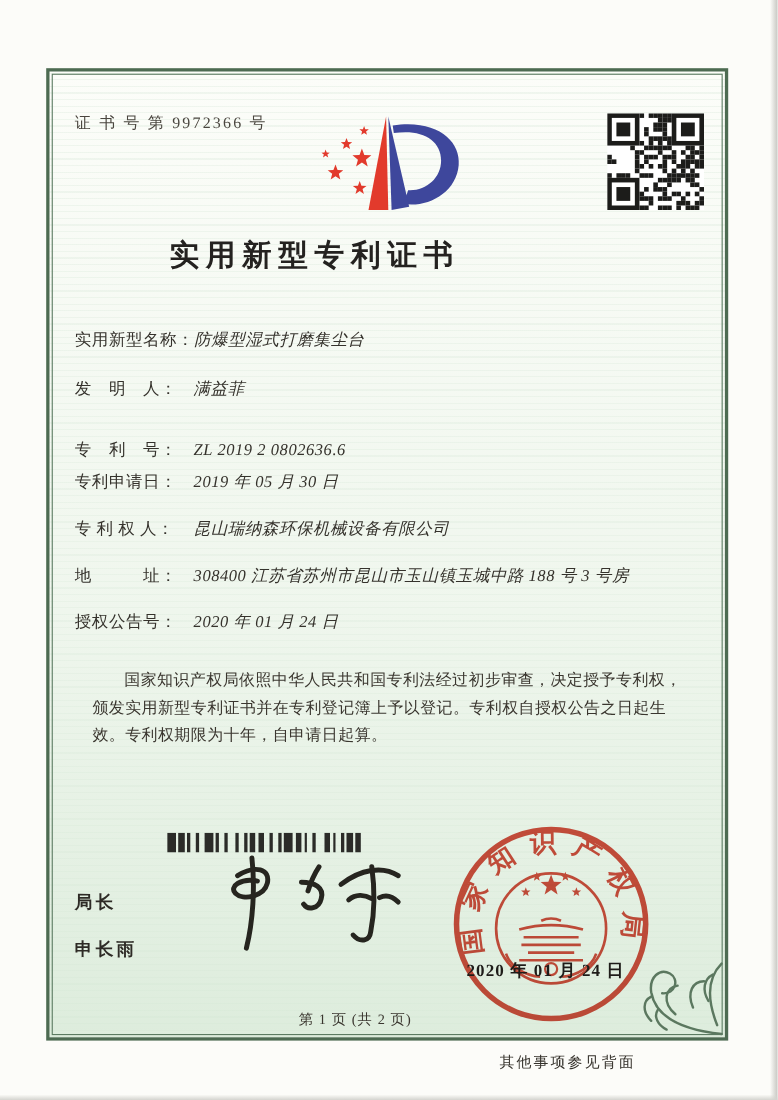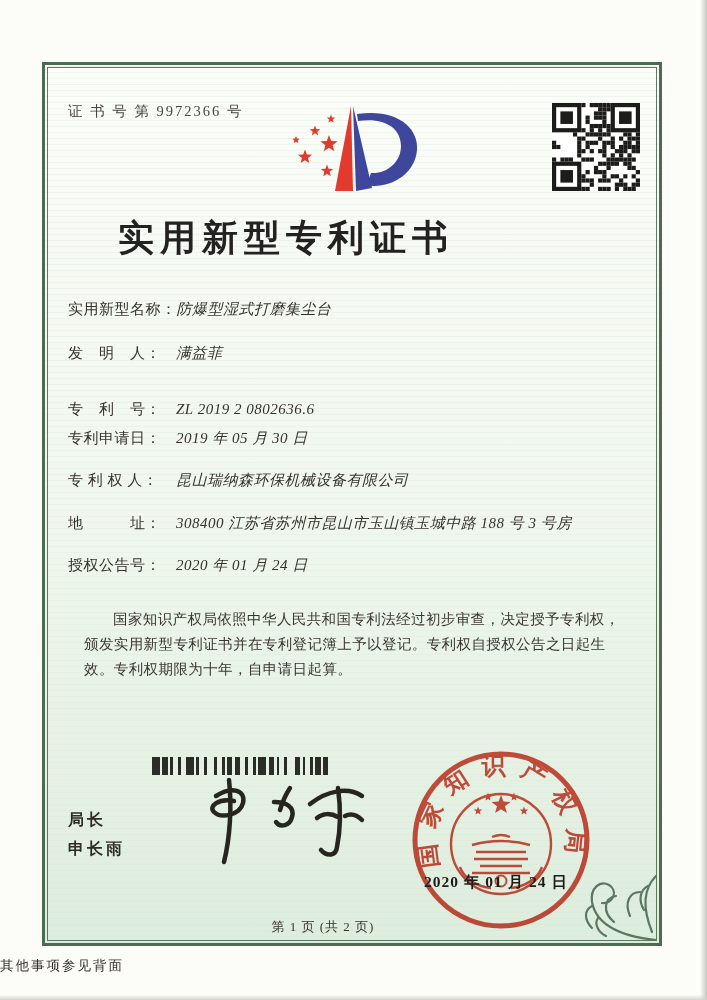--- a/index.html
+++ b/index.html
@@ -24,46 +24,46 @@
   }
   .frame::after{content:"";position:absolute;inset:2px;border:1px solid #5b7a61;pointer-events:none;}
 
   .cert-no{position:absolute;left:68px;top:102px;font-size:14.5px;letter-spacing:2px;color:#4a463f;}
 
   .logo{position:absolute;left:283px;top:94px;}
   .qr{position:absolute;left:552px;top:103px;}
 
   .title{
     position:absolute;left:0;top:214px;width:572px;text-align:center;
-    font-size:36px;font-weight:bold;letter-spacing:6px;color:#242220;
+    font-size:27px;font-weight:bold;letter-spacing:6px;color:#242220;
   }
 
   .fields{position:absolute;left:68px;top:300px;width:578px;font-size:15px;}
   .frow{position:absolute;left:0;white-space:nowrap;letter-spacing:0.5px;}
   .flabel{display:inline-block;min-width:108px;color:#35322c;}
   .fvalue{color:#35322c;font-style:italic;}
   .grant-no{position:absolute;left:297px;top:0;}
 
   .paras{position:absolute;left:68px;top:591px;width:574px;font-size:14.5px;line-height:1.72;color:#3a362f;}
   .paras p{margin:16px;text-indent:2em;letter-spacing:0.4px;}
 
   .barcode{position:absolute;left:152px;top:757px;height:18px;width:230px;overflow:hidden;white-space:nowrap;font-size:0;}
   .barcode i{display:inline-block;height:18px;background:#2b2b28;}
   .barcode s{display:inline-block;height:18px;background:transparent;}
 
   .official{position:absolute;left:68px;top:810px;font-size:16px;font-weight:bold;color:#2e2b26;letter-spacing:3px;}
-  .official .name{margin-top:8px;}
+  .official .name{margin-top:22px;}
 
   .signature{position:absolute;left:188px;top:772px;}
 
   .seal{position:absolute;left:408px;top:747px;mix-blend-mode:multiply;}
   .seal-date{position:absolute;left:424px;top:872px;font-size:15.5px;font-weight:bold;color:#1e1c19;letter-spacing:1px;z-index:5;}
 
   .page-footer{position:absolute;left:0;top:918px;width:646px;text-align:center;font-size:13px;color:#3a362f;letter-spacing:1px;}
-  .back-note{position:absolute;left:0;top:957px;width:578px;text-align:left;font-size:13.5px;color:#34312b;letter-spacing:2px;}
+  .back-note{position:absolute;left:0;top:957px;width:578px;text-align:right;font-size:13.5px;color:#34312b;letter-spacing:2px;}
 
   .ornament{position:absolute;right:-1px;bottom:-1px;}
 </style>
 </head>
 <body>
 
 <div class="scan-edge-right"></div>
 <div class="scan-edge-bottom"></div>
 
 <div class="frame">

